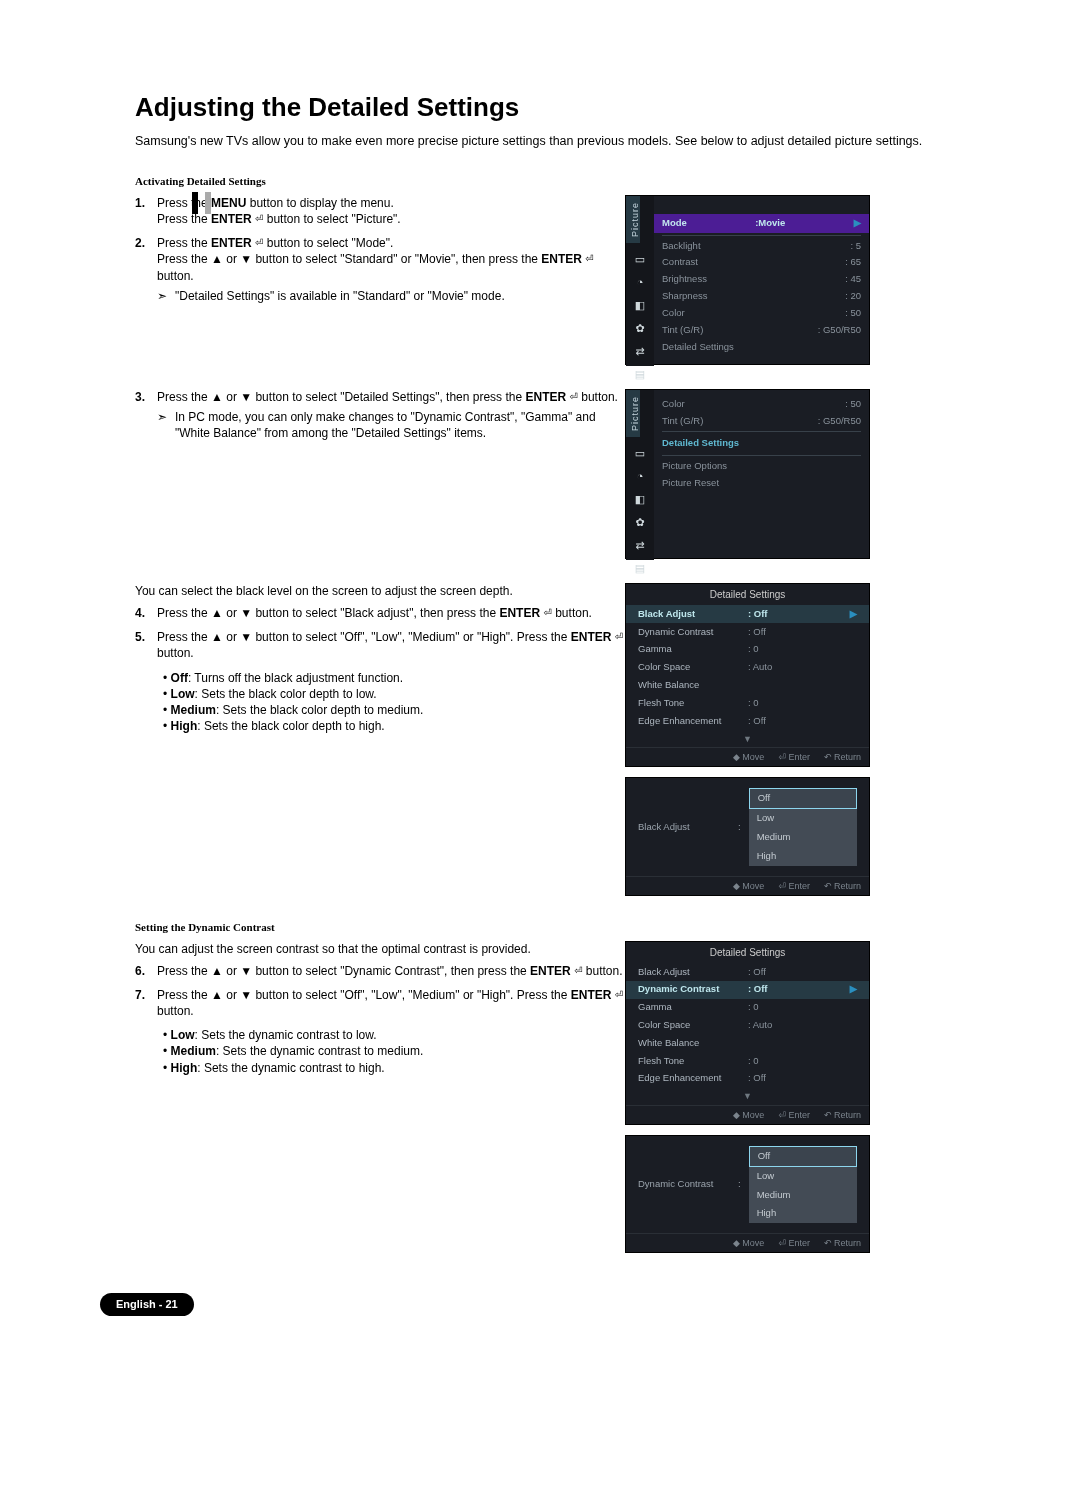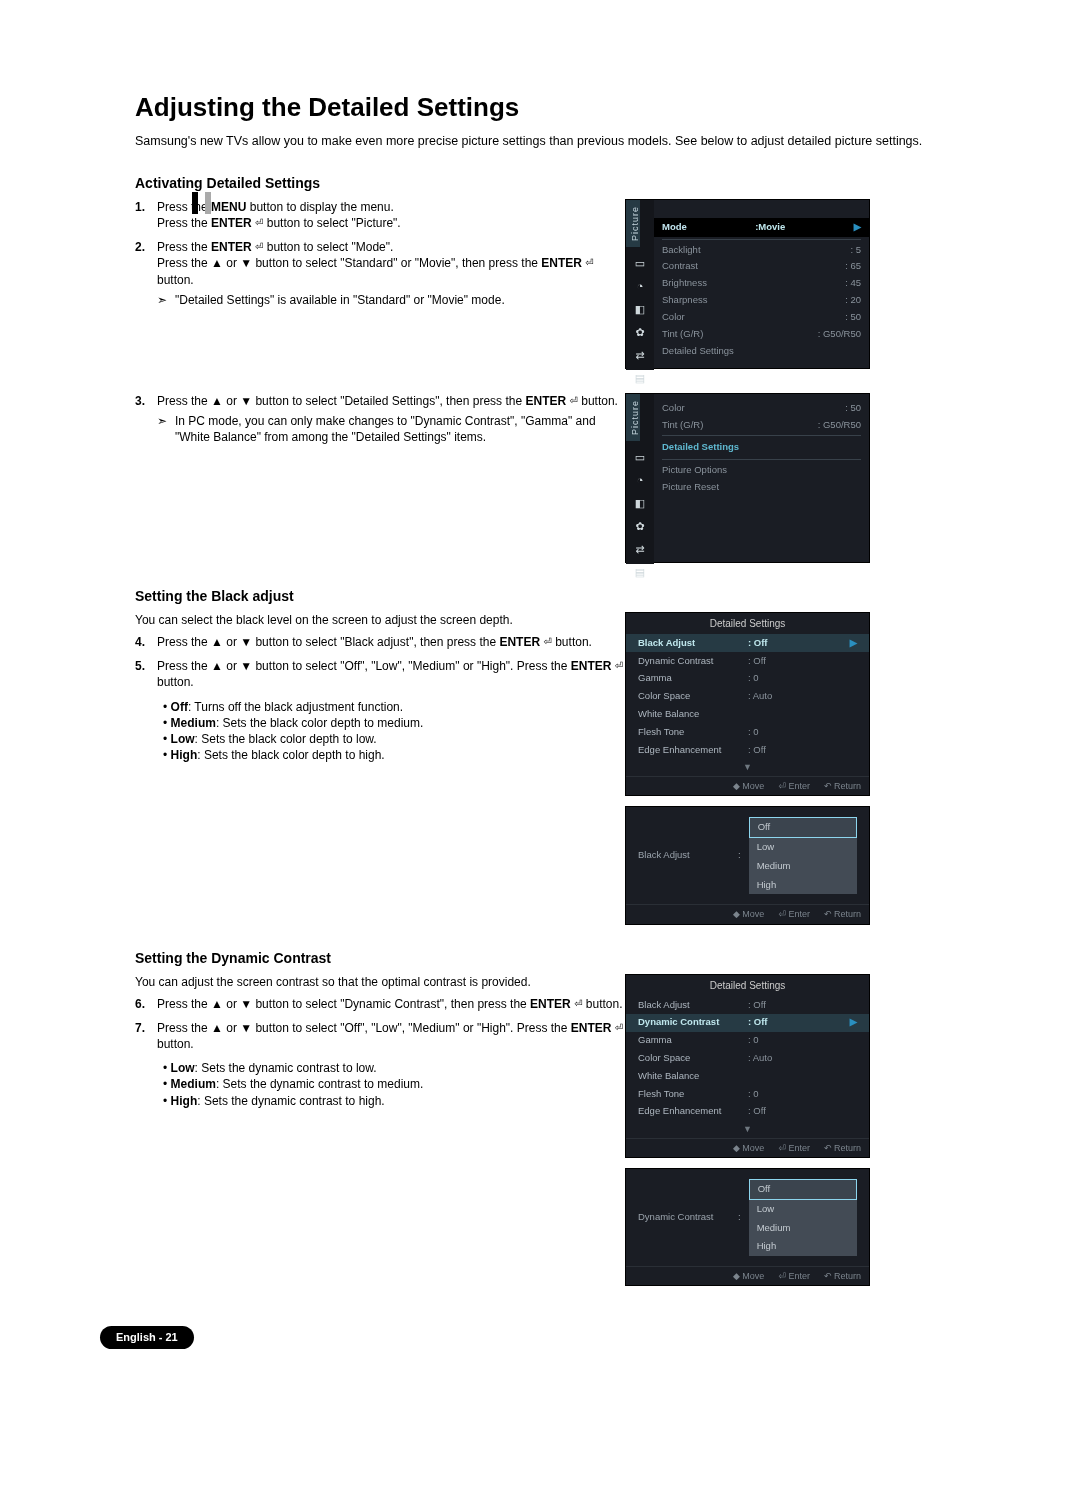--- a/index.html
+++ b/index.html
@@ -2,42 +2,42 @@
 <html><head>
 <meta charset="utf-8">
 <style>
   * { box-sizing: border-box; margin: 0; padding: 0; }
   body { font-family: Arial, Helvetica, sans-serif; font-size: 12px; color: #000; background: #fff; width: 1080px; margin: 0 auto; padding: 90px 70px 40px 100px; line-height: 1.35; }
   .left-bar { position: absolute; left: 92px; top: 102px; width: 6px; height: 22px; background: #000; }
   .left-bar2 { position: absolute; left: 105px; top: 102px; width: 6px; height: 22px; background: #aaa; }
   .page { position: relative; }
   h1 { font-size: 26px; font-weight: bold; margin-bottom: 8px; margin-left: 35px; }
   .intro { margin-left: 35px; margin-bottom: 24px; font-size: 12.5px; }
-  .subhead { font-weight: bold; margin-left: 35px; margin-top: 10px; margin-bottom: 6px; font-size: 14px; }
+  .subhead { font-weight: bold; margin-left: 35px; margin-top: 10px; margin-bottom: 6px; font-size: 11px; font-family: Liberation Serif, serif; }
   .section { display: flex; align-items: flex-start; margin-left: 35px; margin-bottom: 14px; }
   .section .txt { width: 490px; }
   ol { list-style: none; padding-left: 0; }
   ol > li { display: flex; margin-bottom: 8px; }
   ol > li .num { font-weight: bold; width: 22px; flex-shrink: 0; }
   ol > li .body { flex: 1; }
   .note { display: flex; margin-top: 4px; margin-bottom: 4px; }
   .note .arrow { width: 18px; flex-shrink: 0; }
   ul.bullets { list-style: none; padding-left: 6px; }
   ul.bullets li::before { content: "•  "; }
   b { font-weight: bold; }
   .enter-icon { display: inline-block; font-size: 10px; position: relative; top: -1px; }
   
   .osd-panel { background: #1a1d24; color: #ccc; font-size: 10px; width: 245px; margin-bottom: 10px; border: 1px solid #000; }
   .osd-sidebar { float: left; width: 28px; background: #14161b; height: 100%; }
   .osd-sidebar-tab { writing-mode: vertical-rl; transform: rotate(180deg); font-size: 9px; padding: 6px 3px; color: #c4d4dc; background: #263a44; display: inline-block; width: 14px; letter-spacing: 1px; }
   .osd-icons { display: flex; flex-direction: column; align-items: center; gap: 8px; padding: 6px 0; }
   .osd-icons span { font-size: 11px; color: #cfd8dc; width: 14px; text-align: center; }
   .osd-body { margin-left: 28px; }
   .osd-row { display: flex; justify-content: space-between; padding: 2px 8px; font-size: 9.5px; color: #8a939c; }
-  .osd-row.hl { background: #000000; color: #c2e5ef; font-weight: bold; padding: 3px 8px; }
+  .osd-row.hl { background: #4c1d95; color: #c2e5ef; font-weight: bold; padding: 3px 8px; }
   .osd-row.hl .val { color: #bfe7ed; }
   .osd-row.hl2 { color: #5fb8d0; font-weight: bold; }
   .osd-row .label { }
   .osd-row .val { }
   .osd-row .arrow-r { color: #2a8fbf; font-weight: bold; }
   .osd-sep { border-top: 1px solid #38414a; margin: 2px 8px; }
   .osd-panel.clear::after { content: ""; display: block; clear: both; }
   .osd-panel-flat { background: #1a1d24; color: #8a939c; font-size: 10px; width: 245px; margin-bottom: 10px; border: 1px solid #000; }
   .osd-title { text-align: center; padding: 4px; color: #ccc; font-size: 10px; }
   .flat-row { display: flex; padding: 2.5px 12px; font-size: 9.5px; }
@@ -197,42 +197,41 @@
             </div>
             <div class="osd-row">
               <span class="label">Picture Reset</span>
               <span class="val"></span>
             </div>
           </div>
       </div>
     </div>
   </div>
 
-  <div class="subhead">Setting the Black adjust</div>
   <div class="section">
     <div class="txt">
       <p class="desc">You can select the black level on the screen to adjust the screen depth.</p>
       <ol id="sec2-list">
           <li>
             <span class="num">4.</span>
             <div class="body">
               <div>Press the ▲ or ▼ button to select "Black adjust", then press the <b>ENTER</b> <span class="enter-icon">⏎</span> button.</div>
             </div>
           </li>
           <li>
             <span class="num">5.</span>
             <div class="body">
               <div>Press the ▲ or ▼ button to select "Off", "Low", "Medium" or "High". Press the <b>ENTER</b> <span class="enter-icon">⏎</span> button.</div>
             </div>
           </li>
         </ol>
       <ul class="bullets" id="sec2-bullets" style="margin-left:22px; margin-top:4px;">
           <li><b>Off</b>: Turns off the black adjustment function.</li>
+          <li><b>Low</b>: Sets the black color depth to low.</li>
           <li><b>Medium</b>: Sets the black color depth to medium.</li>
-          <li><b>Low</b>: Sets the black color depth to low.</li>
           <li><b>High</b>: Sets the black color depth to high.</li>
         </ul>
     </div>
     <div class="osd-col">
 
       <div class="osd-panel-flat">
         <div class="osd-title">Detailed Settings</div>
         <div id="osd3-body">
             <div class="flat-row sel">
               <span class="l">Black Adjust</span>

